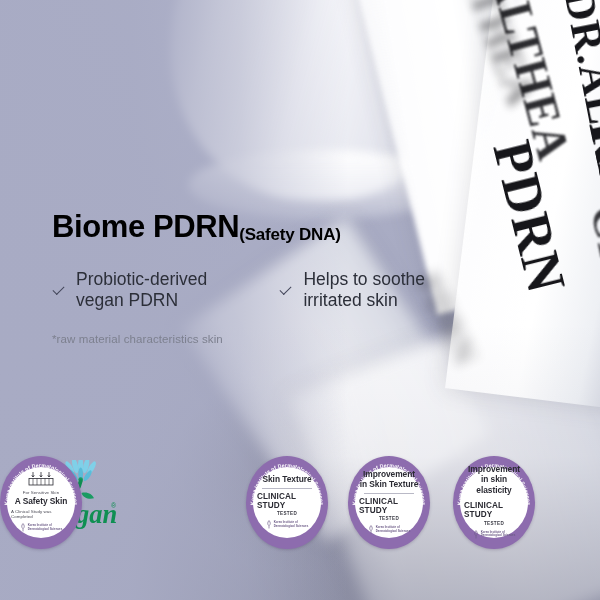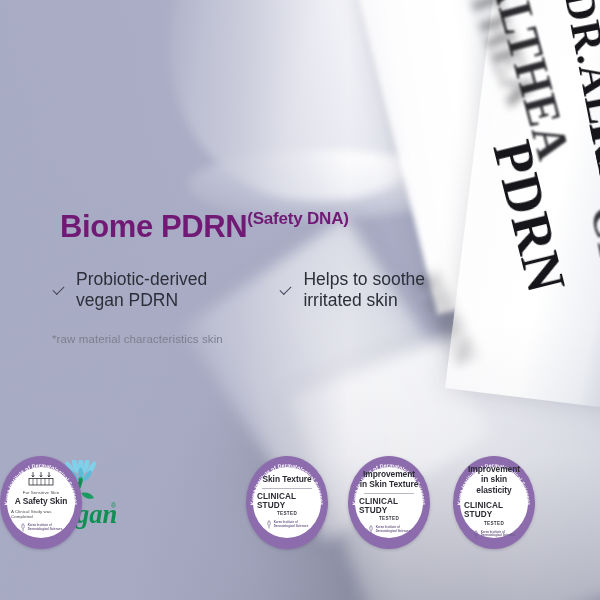--- a/index.html
+++ b/index.html
@@ -85,22 +85,22 @@
     background:
       linear-gradient(90deg, rgba(168,171,196,.98) 0%, rgba(168,171,196,.92) 22%,
                       rgba(168,171,196,.55) 40%, rgba(168,171,196,0) 58%),
       linear-gradient(0deg, rgba(140,142,162,.55) 0%, rgba(150,152,172,.10) 24%, rgba(0,0,0,0) 46%);
   }
 
   
   .copy { position:absolute; left:52px; top:196px; width:420px; z-index:6; }
   .eyebrow { font-size:17.5px; color:#32353f; letter-spacing:.1px; }
   .headline {
-    margin-top:13px; display:flex; align-items:flex-start;
-    color:#701a75; letter-spacing:-.4px;margin-left:8px;
+    margin-top:13px; display:flex; align-items:flex-end;
+    color:#000000; letter-spacing:-.4px;
   }
   .headline .h-main { font-size:31px; font-weight:700; }
   .headline .h-sub  { font-size:17px; font-weight:700; letter-spacing:-.2px; }
 
   .bullets { margin-top:24px; display:flex; flex-direction:row; gap:21px; }
   .bullet { display:flex; align-items:center; gap:11px; color:#2c2f39; font-size:17.5px; }
   .chk { width:13px; height:13px; flex:0 0 13px; position:relative; }
   .chk::before {
     content:""; position:absolute; left:1px; top:2px;
     width:10px; height:5px;

